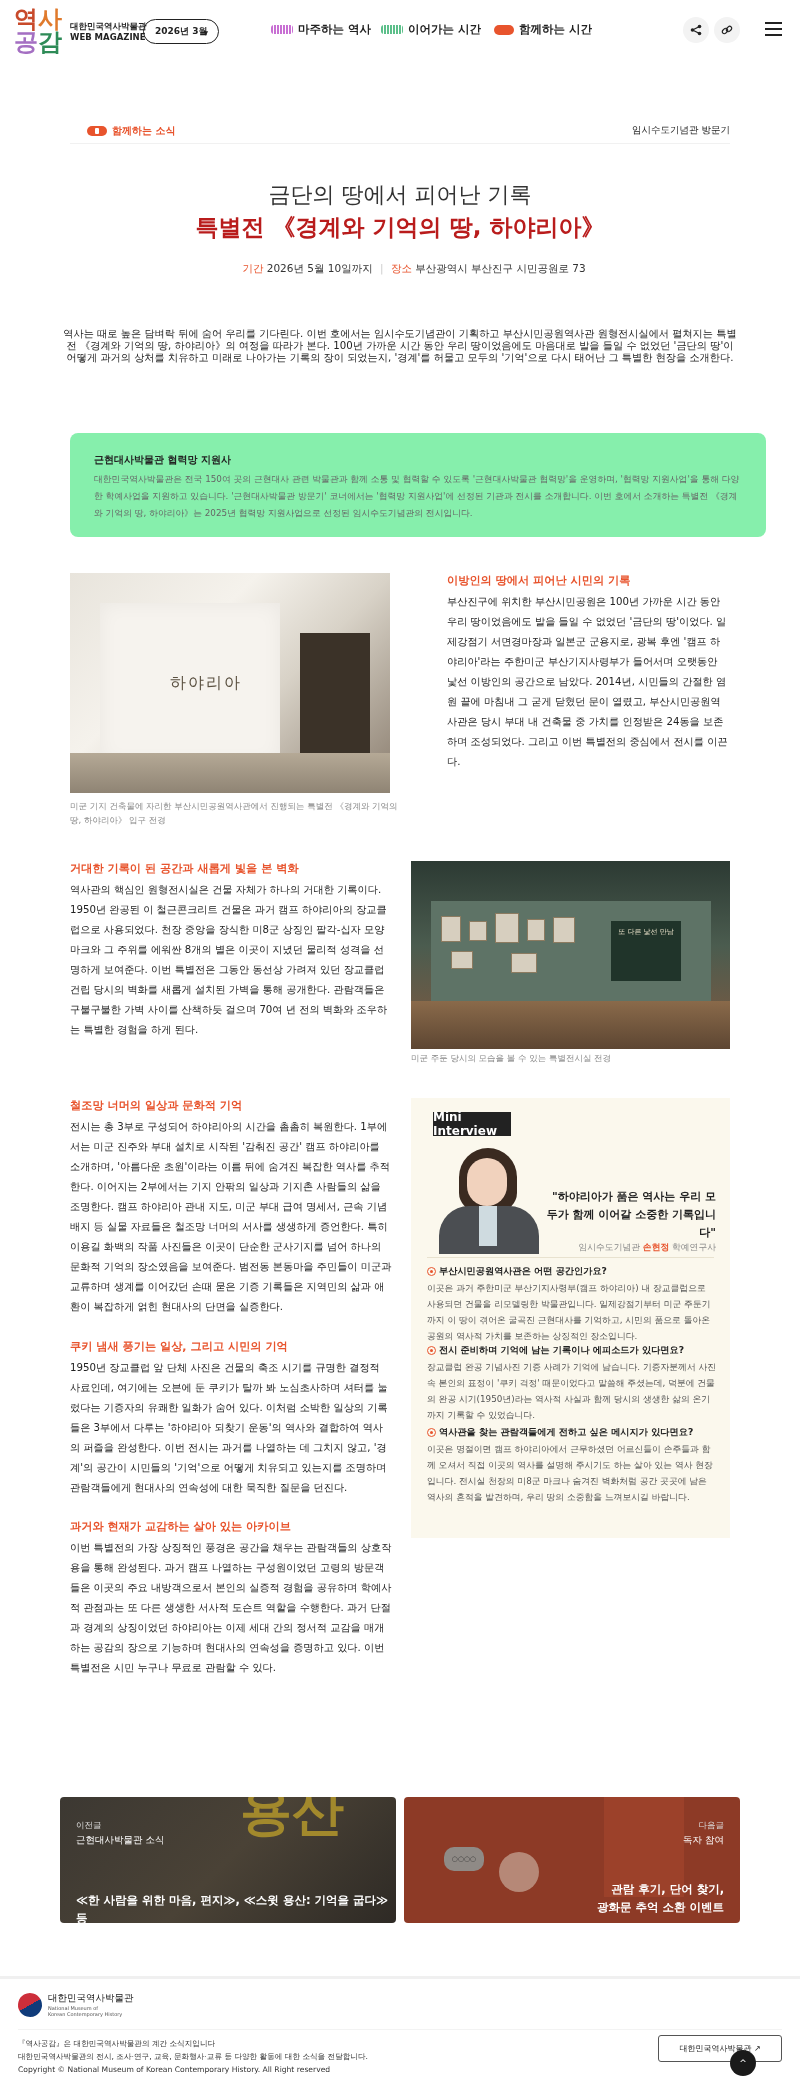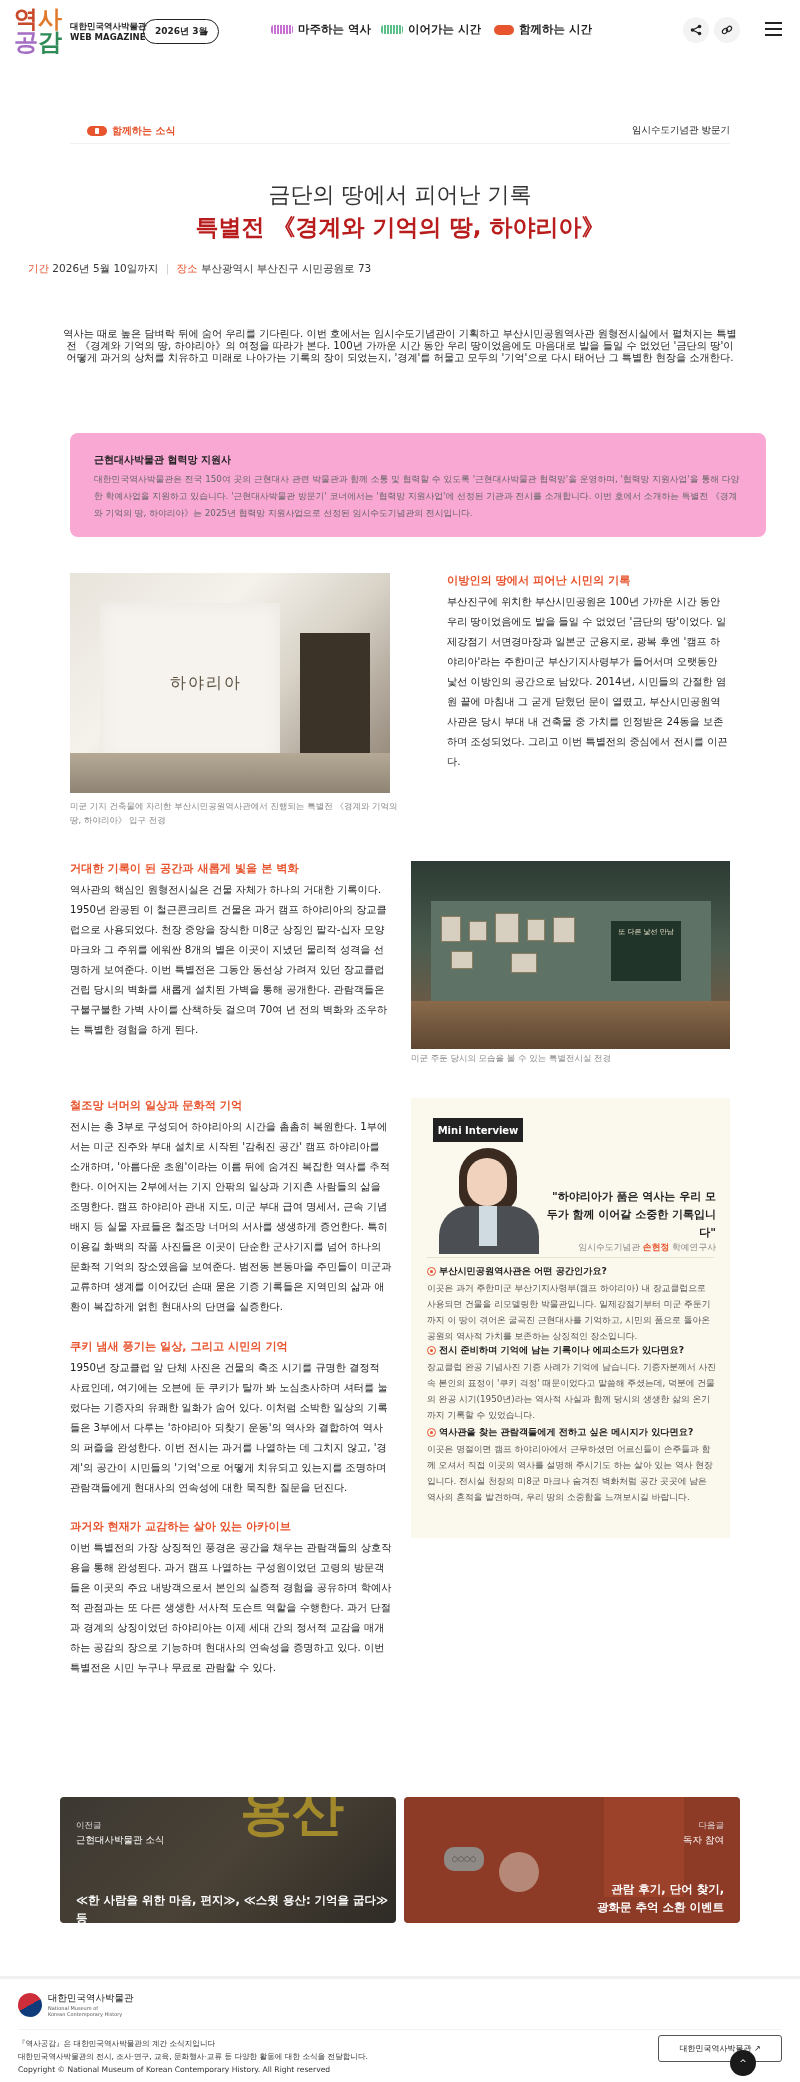--- a/index.html
+++ b/index.html
@@ -29,27 +29,27 @@
 
   
   .cat-row { position: absolute; top: 124px; left: 70px; width: 660px; height: 20px; border-bottom: 1px solid #f1f1f1; }
   .cat-left { position: absolute; left: 17px; top: 0; display: flex; align-items: center; gap: 5px; font-size: 10px; font-weight: bold; color: #e8542d; }
   .cat-left .ci { display: inline-block; width: 20px; height: 10px; border-radius: 5px; background: #e8542d; position: relative; }
   .cat-left .ci::after { content: ""; position: absolute; left: 8px; top: 2px; width: 4px; height: 6px; background: #fff; border-radius: 1px; }
   .cat-right { position: absolute; right: 0; top: 0; font-size: 9.5px; color: #222; }
 
   .subtitle { position: absolute; top: 180px; left: 0; width: 800px; text-align: center; font-size: 22px; font-weight: 300; color: #333; }
   .title { position: absolute; top: 212px; left: 0; width: 800px; text-align: center; font-size: 23px; font-weight: bold; color: #b91c1c; }
-  .meta { position: absolute; top: 262px; left: 0; width: 800px; font-size: 10.5px; color: #333; padding-left: 28px; }
+  .meta { position: absolute; top: 262px; left: 0; width: 800px; text-align: center; font-size: 10.5px; color: #333; padding-left: 28px; }
   .meta .lbl { color: #e8542d; }
   .meta .sep { color: #ccc; margin: 0 4px; }
 
   .lead { position: absolute; top: 328px; left: 60px; width: 680px; text-align: center; font-size: 10.2px; font-weight: normal; line-height: 12px; color: #222; }
 
-  .infobox { position: absolute; top: 433px; left: 70px; width: 696px; height: 104px; background: #f9a8d4; border-radius: 8px; padding: 20px 24px; }
+  .infobox { position: absolute; top: 433px; left: 70px; width: 696px; height: 104px; background: #86efac; border-radius: 8px; padding: 20px 24px; }
   .infobox h4 { font-size: 10px; font-weight: bold; color: #222; margin-bottom: 4px; }
   .infobox p { font-size: 8.8px; line-height: 17px; color: #666; }
 
   .img1 { position: absolute; top: 573px; left: 70px; width: 320px; height: 220px; background: linear-gradient(135deg, #e8e4dc 0%, #f5f2ec 35%, #d8d2c7 60%, #8a7d6e 100%); overflow: hidden; padding-left: 24px; }
   .img1 .wall { position: absolute; left: 30px; top: 30px; width: 180px; height: 160px; background: #f6f3ee; box-shadow: inset 0 0 20px rgba(0,0,0,0.05); }
   .img1 .wall span { position: absolute; left: 70px; top: 70px; font-size: 16px; color: #5a5040; letter-spacing: 2px; }
   .img1 .door { position: absolute; left: 230px; top: 60px; width: 70px; height: 150px; background: #3b3228; }
   .img1 .floor { position: absolute; left: 0; bottom: 0; width: 320px; height: 40px; background: linear-gradient(180deg, #b5a996, #8f8474); }
   .cap1 { position: absolute; top: 799px; left: 70px; width: 330px; font-size: 8.5px; line-height: 14px; color: #888; }
 
@@ -63,21 +63,21 @@
   .sec5 { top: 1519px; left: 70px; width: 322px; }
 
   .img2 { position: absolute; top: 861px; left: 411px; width: 319px; height: 188px; background: linear-gradient(180deg, #2c3a33 0%, #4b5c4f 45%, #6e5a45 80%, #4d3d2e 100%); overflow: hidden; }
   .img2 .wall { position: absolute; left: 20px; top: 40px; width: 280px; height: 100px; background: #5e7366; }
   .img2 .frame { position: absolute; background: #d7cfbf; border: 1px solid #8c7b60; }
   .img2 .sign { position: absolute; left: 200px; top: 60px; width: 70px; height: 60px; background: #20342a; color: #e8e0c8; font-size: 7px; text-align: center; padding-top: 6px; }
   .img2 .floor { position: absolute; left: 0; bottom: 0; width: 319px; height: 48px; background: linear-gradient(180deg, #8a6a4a, #5d4632); }
   .cap2 { position: absolute; top: 1053px; left: 411px; font-size: 8.5px; color: #888; }
 
   .interview { position: absolute; top: 1098px; left: 411px; width: 319px; height: 440px; background: #fbf8ed; }
-  .iv-badge { position: absolute; top: 20px; left: 22px; width: 90px; height: 24px; background: #222; color: #fff; font-size: 10px; font-weight: bold; display: flex; align-items: center; justify-content: center; }
+  .iv-badge { position: absolute; top: 14px; left: 22px; width: 78px; height: 24px; background: #222; color: #fff; font-size: 12px; font-weight: bold; display: flex; align-items: center; justify-content: center; }
   .iv-photo { position: absolute; top: 48px; left: 20px; width: 110px; height: 108px; overflow: hidden; }
   .iv-photo .hair { position: absolute; left: 28px; top: 2px; width: 58px; height: 64px; background: #3a2a20; border-radius: 30px 30px 20px 20px; }
   .iv-photo .face { position: absolute; left: 36px; top: 12px; width: 40px; height: 48px; background: #f1d2bd; border-radius: 20px; }
   .iv-photo .body { position: absolute; left: 8px; top: 60px; width: 100px; height: 60px; background: #4b4e52; border-radius: 30px 30px 0 0; }
   .iv-photo .shirt { position: absolute; left: 48px; top: 60px; width: 18px; height: 40px; background: #cfdbe0; }
   .iv-quote { position: absolute; top: 90px; right: 14px; width: 170px; text-align: right; font-size: 11px; font-weight: bold; line-height: 18px; color: #222; }
   .iv-who { position: absolute; top: 144px; right: 14px; font-size: 8.8px; color: #888; }
   .iv-who b { color: #e8542d; }
   .iv-divider { position: absolute; top: 159px; left: 16px; width: 287px; height: 1px; background: #e8e2cf; }
   .qa { position: absolute; left: 16px; width: 290px; }

